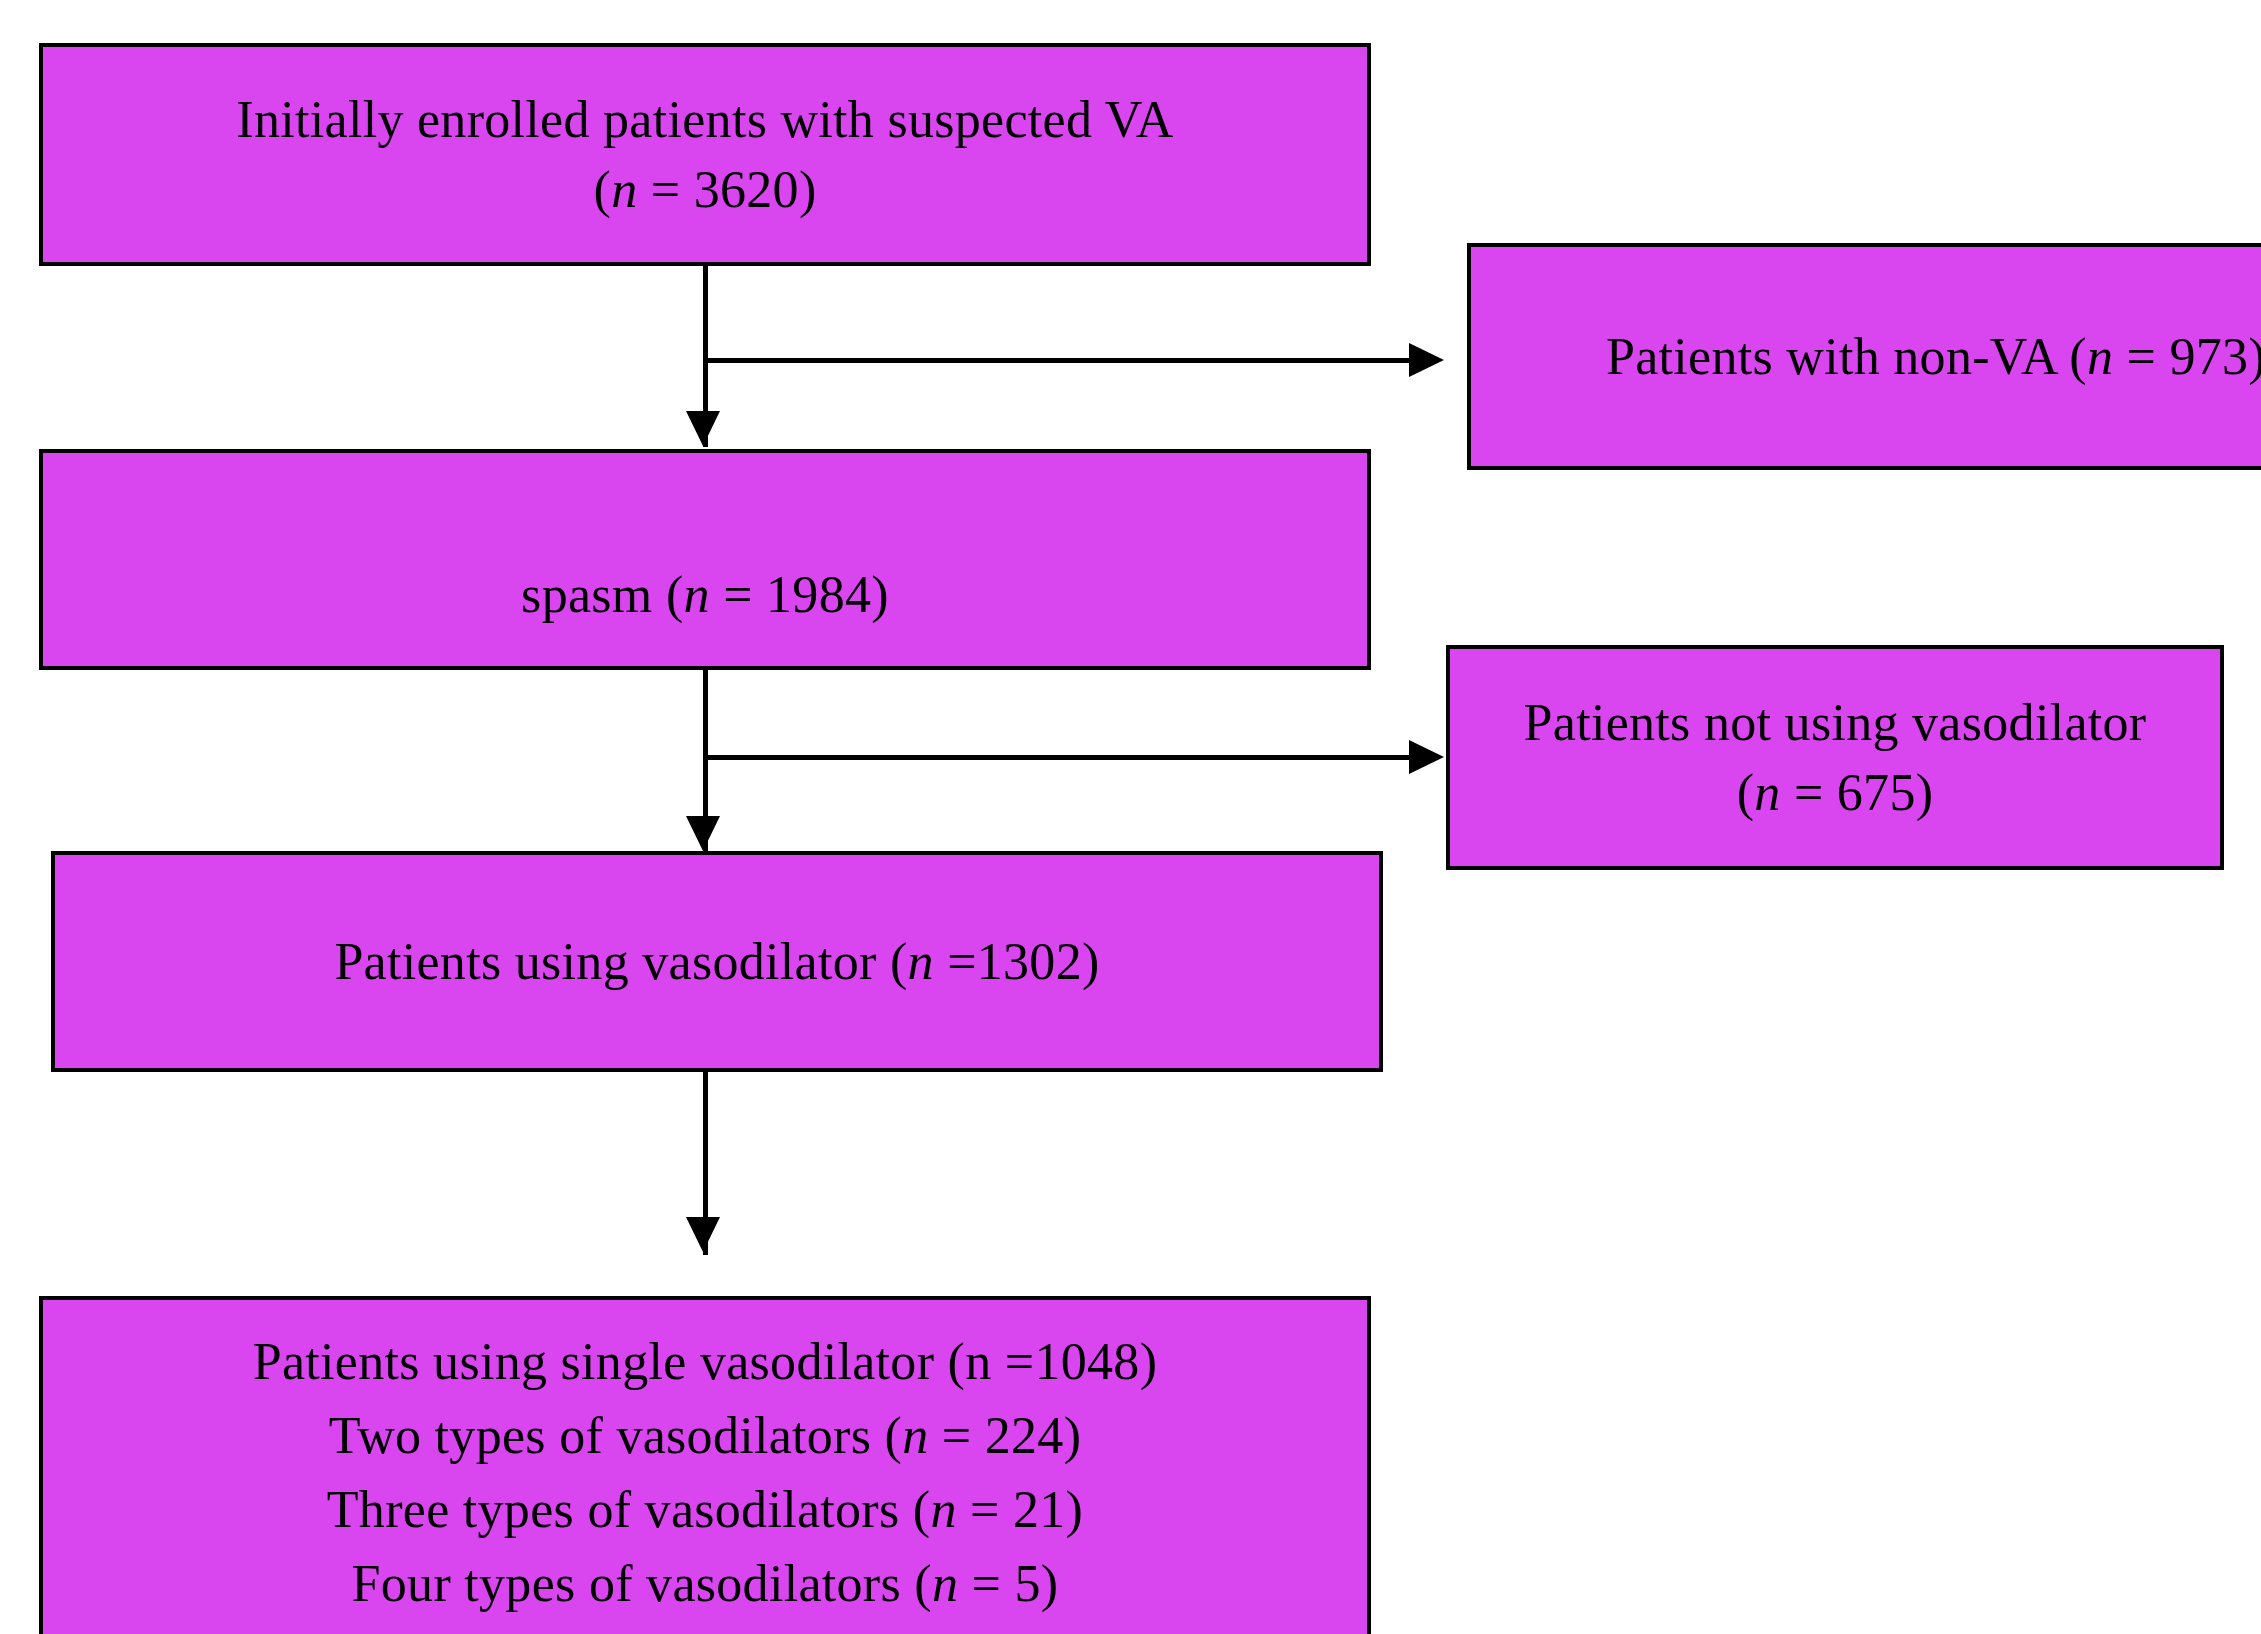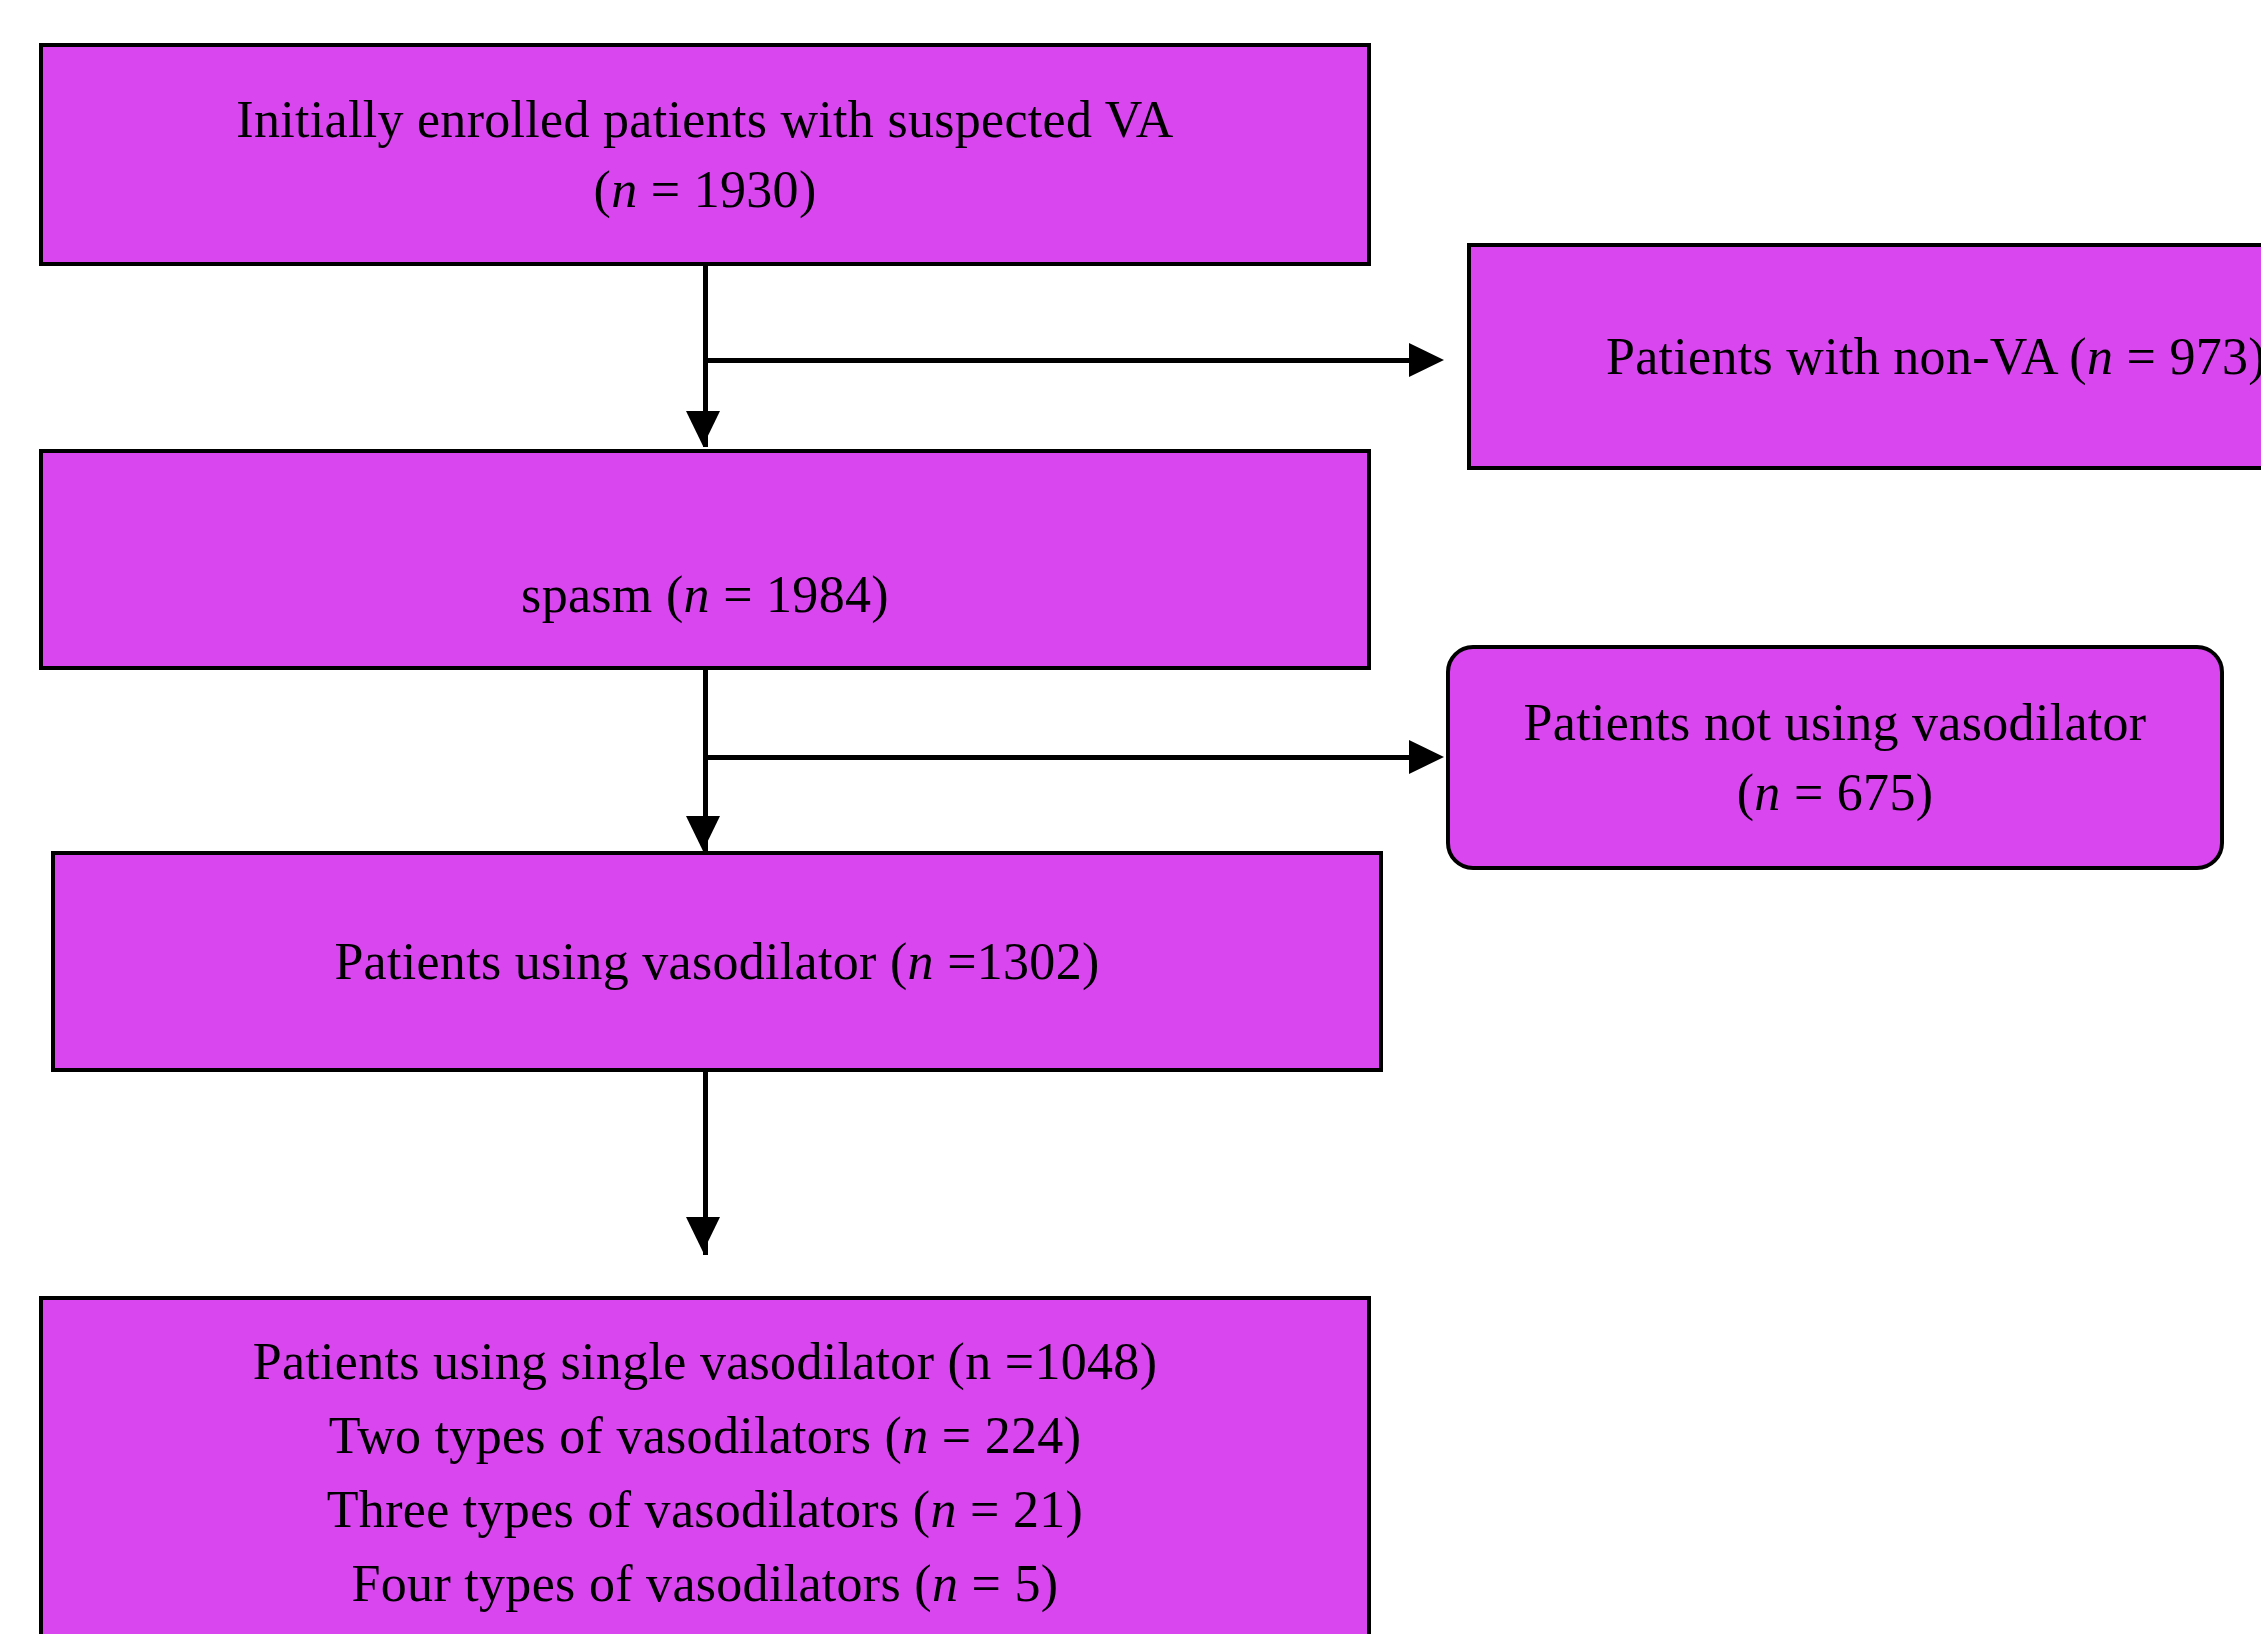--- a/index.html
+++ b/index.html
@@ -47,21 +47,21 @@
     line-height: 1.42;
     font-size: 52px;
   }
 
   
   #box-enrolled      { left: 39px;   top: 43px;   width: 1332px; height: 223px; }
   #box-vasospasm     { left: 39px;   top: 449px;  width: 1332px; height: 221px; }
   #box-using-vaso    { left: 51px;   top: 851px; width: 1332px; height: 221px; }
   #box-vaso-types    { left: 39px;   top: 1296px; width: 1332px; height: 354px; }
   #box-non-va        { left: 1446px; top: 243px;  width: 938px;  height: 227px; margin-left: 21px; }
-  #box-no-vaso       { left: 1446px; top: 645px;  width: 778px;  height: 225px; border-radius: 27px; }
+  #box-no-vaso       { left: 1446px; top: 645px;  width: 778px;  height: 225px; }
 
   
   .vline {
     position: absolute;
     width: 5px;
     background: #000000;
   }
   .hline {
     position: absolute;
     height: 5px;
@@ -106,21 +106,21 @@
 
   
   .ital-n { font-style: italic; }
 </style>
 </head>
 <body>
 
 <div id="canvas">
 
   <div class="flow-box multiline" id="box-enrolled">
-    <span class="box-text"><span>Initially  enrolled patients with suspected VA</span><br>(<span class="ital-n">n</span> = <span>1930</span>)</span>
+    <span class="box-text"><span>Initially  enrolled patients with suspected VA</span><br>(<span class="ital-n">n</span> = <span>3620</span>)</span>
   </div>
 
   <div class="flow-box multiline" id="box-vasospasm">
     <span class="box-text"><br><span>spasm (</span><span class="ital-n">n</span> = <span>1984</span>)</span>
   </div>
 
   <div class="flow-box" id="box-using-vaso">
     <span class="box-text"><span>Patients using vasodilator (</span><span class="ital-n">n</span> =<span>1302</span>)</span>
   </div>
 

